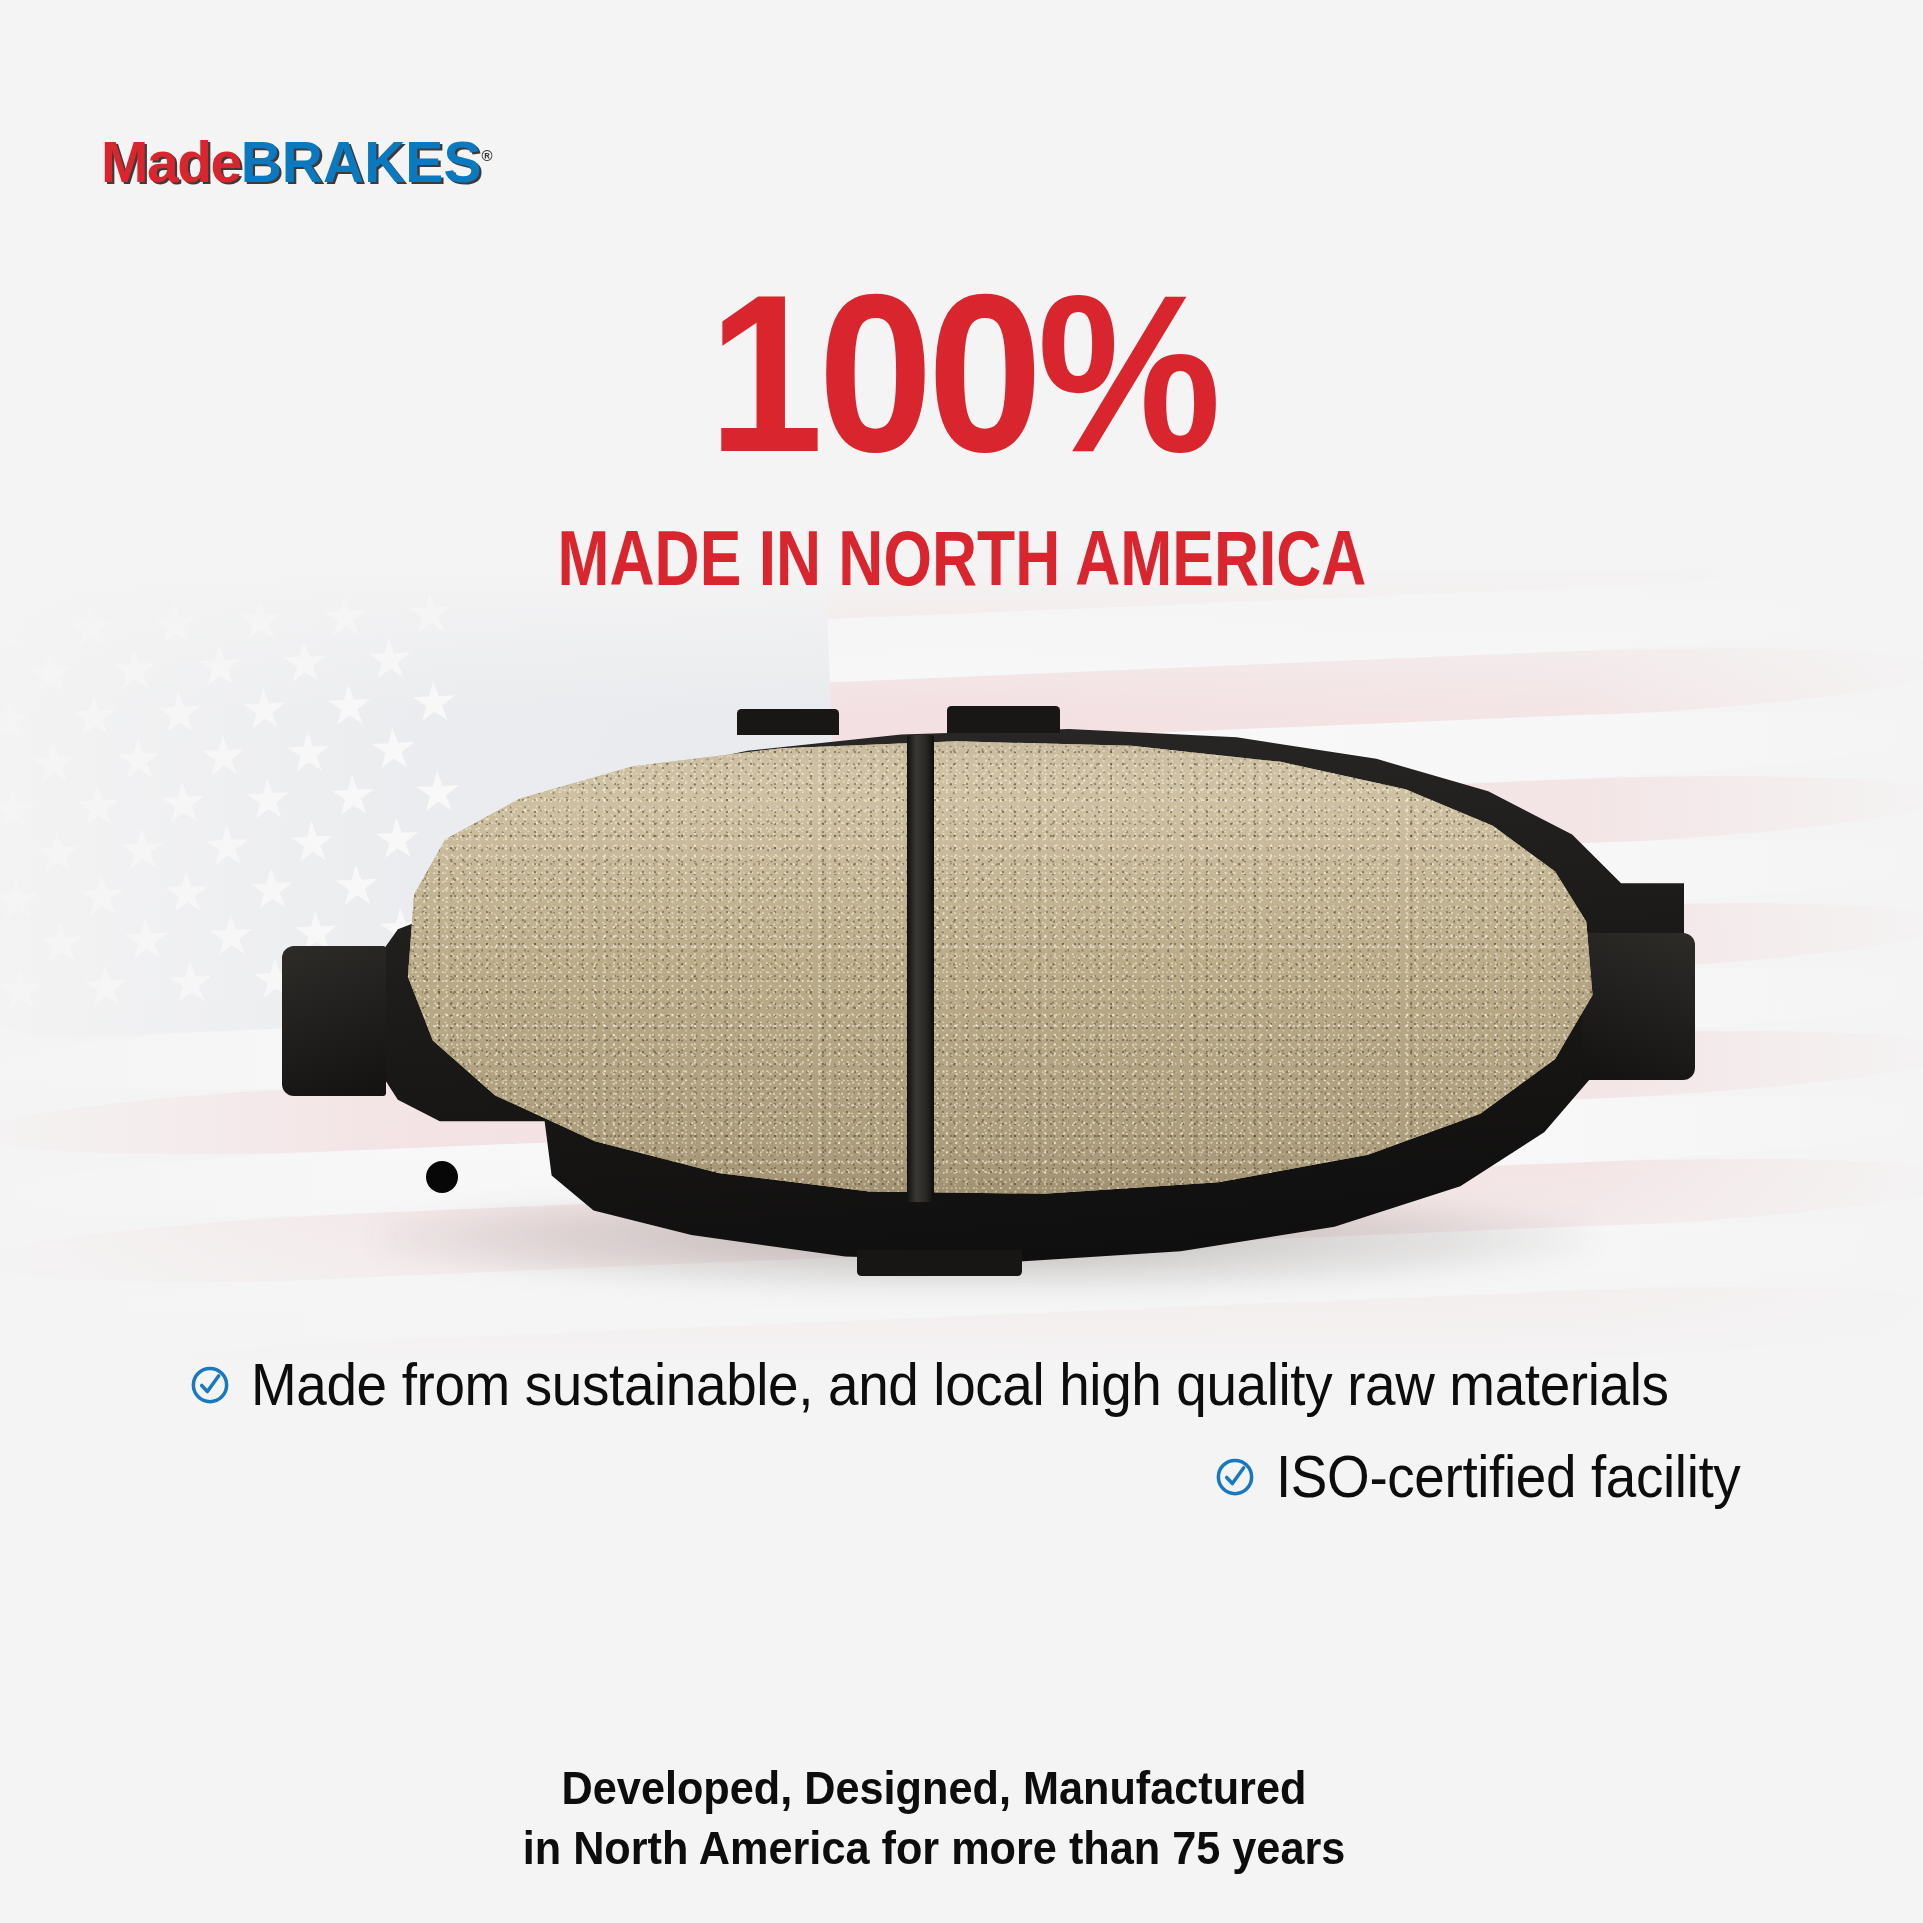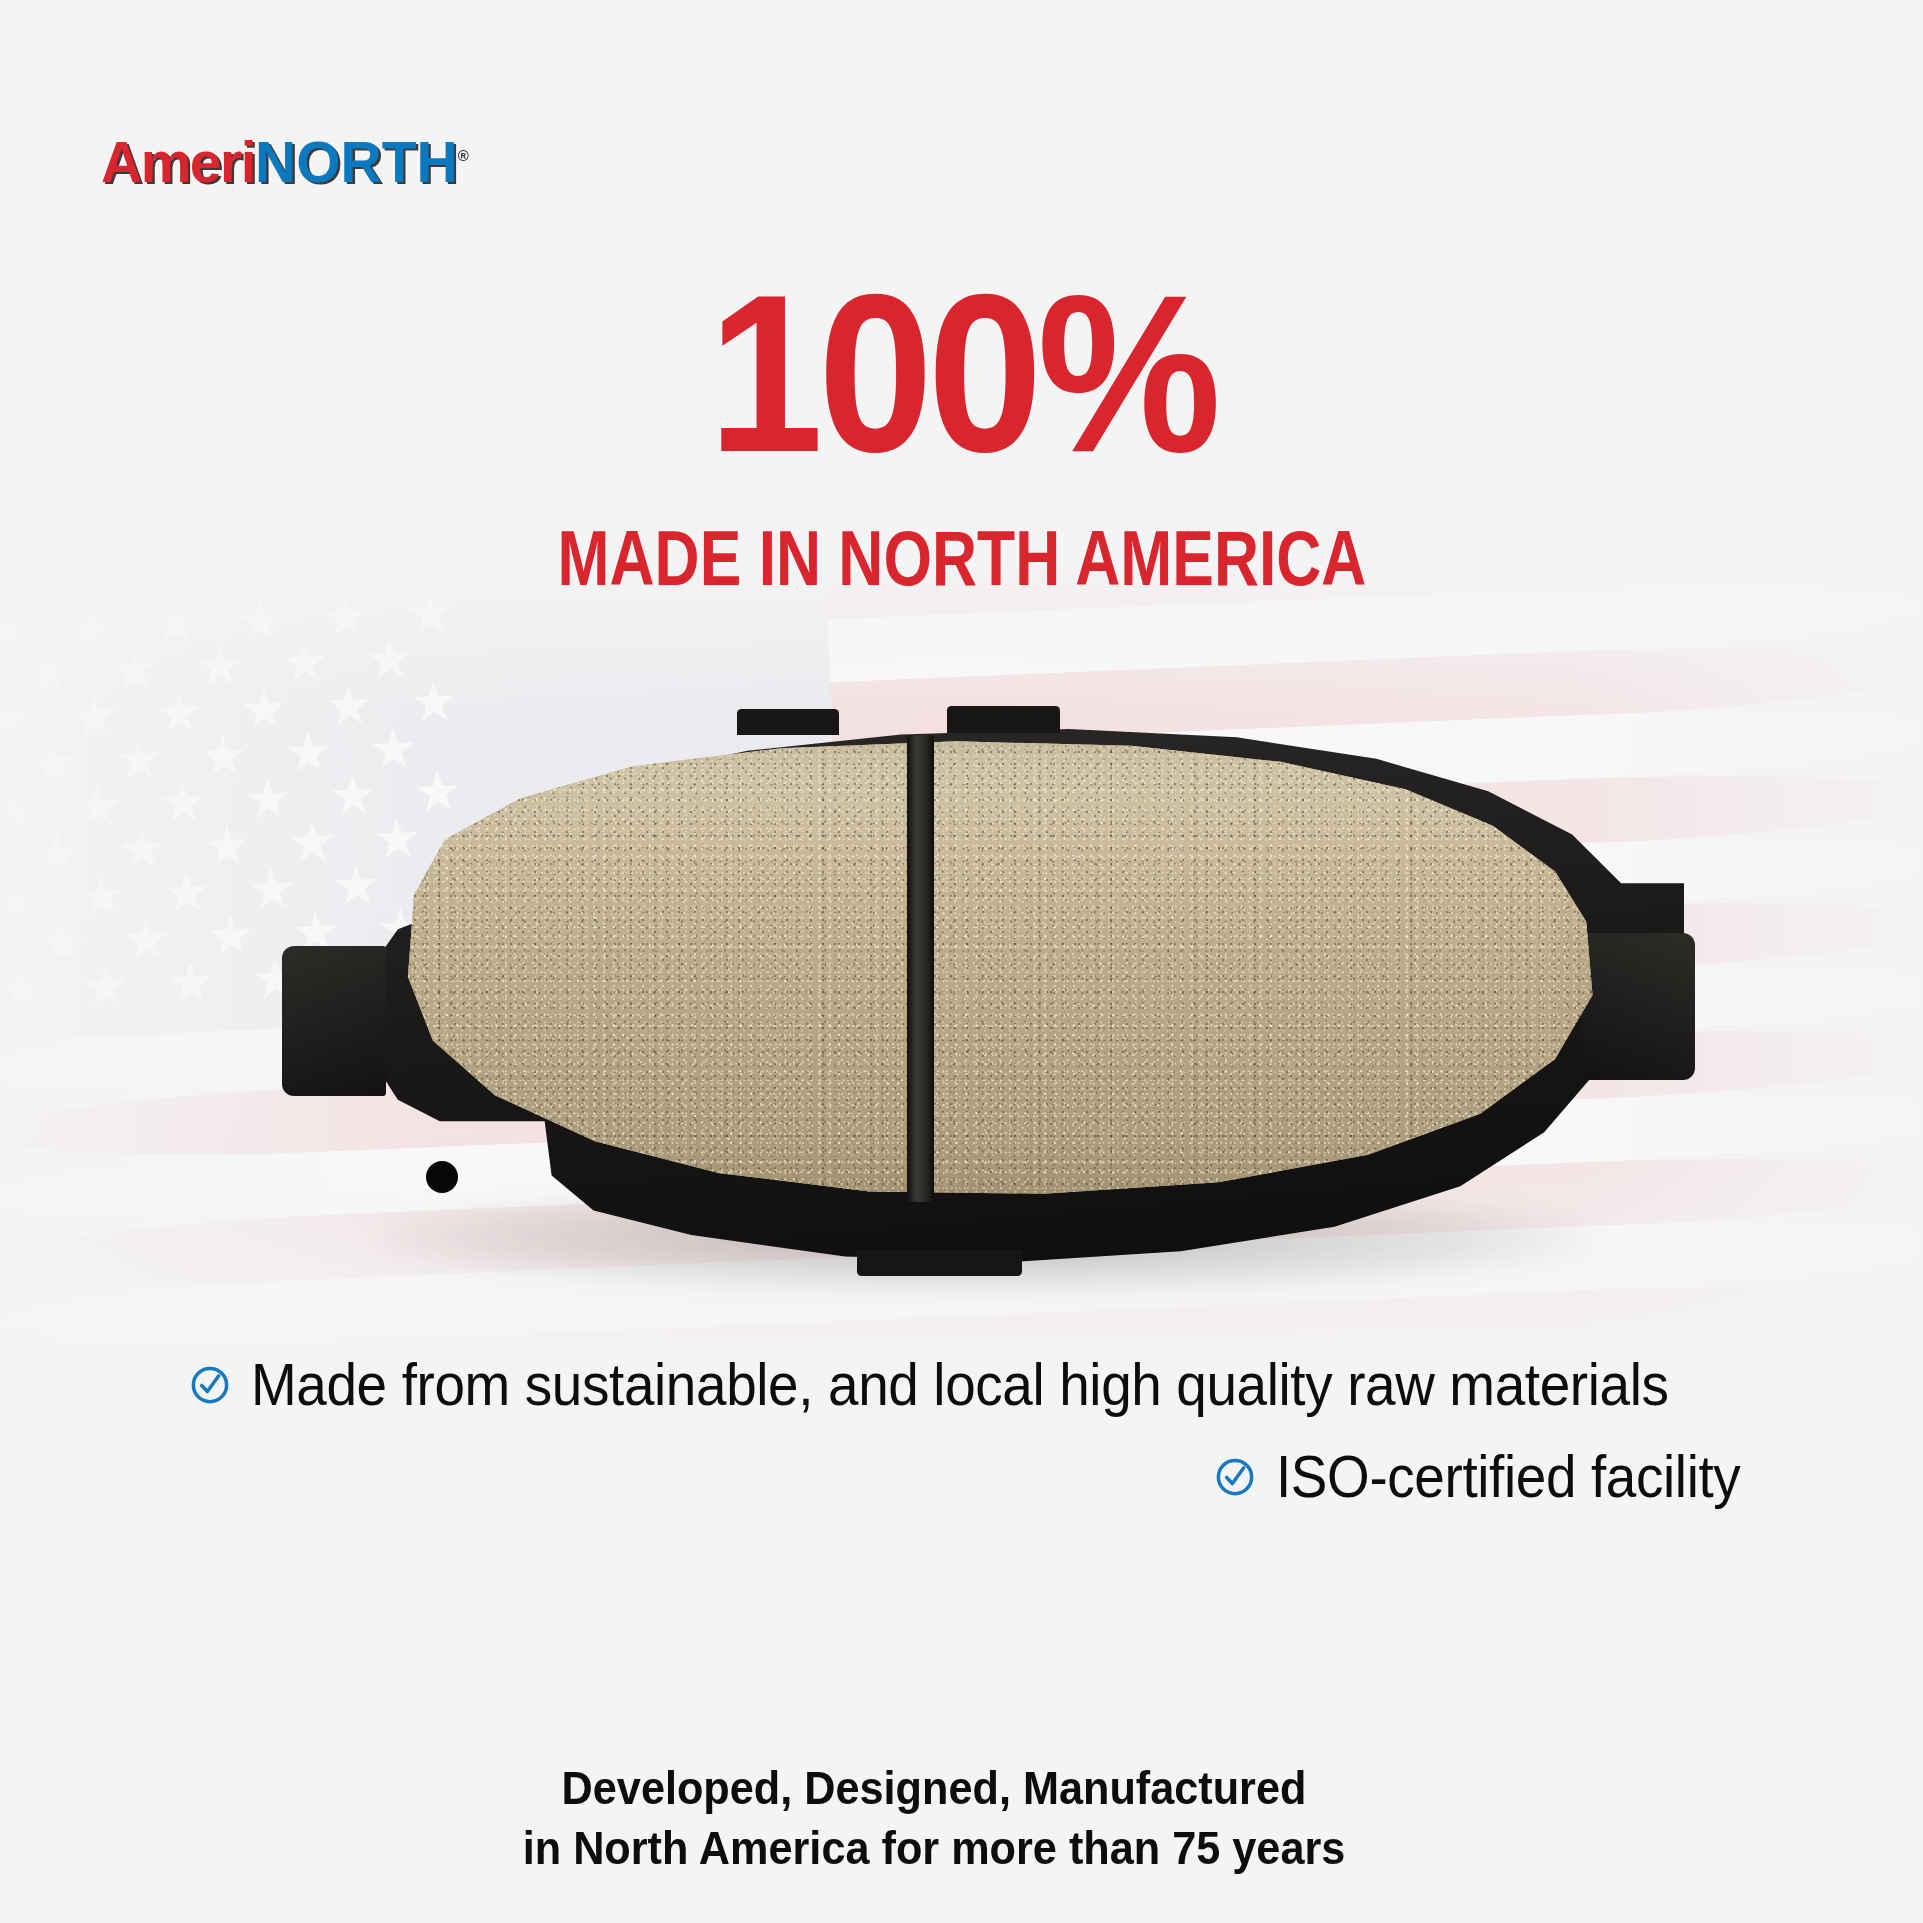--- a/index.html
+++ b/index.html
@@ -410,21 +410,21 @@
           <span class="star"></span>
           <span class="star"></span>
           <span class="star"></span>
         </div>
       </div>
     </div>
     <div class="flag-veil"></div>
   </div>
 
   <div class="logo">
-    <span class="ameri">Ameri</span><span class="brakes">NORTH</span><span class="reg">®</span>
+    <span class="ameri">Made</span><span class="brakes">BRAKES</span><span class="reg">®</span>
   </div>
 
   <div class="headline">100%</div>
   <div class="subhead">MADE IN NORTH AMERICA</div>
 
   <div class="pad">
     <div class="pad-shadow"></div>
     <div class="pad-plate"></div>
     <div class="pad-ear-left"></div>
     <div class="pad-ear-right"></div>

